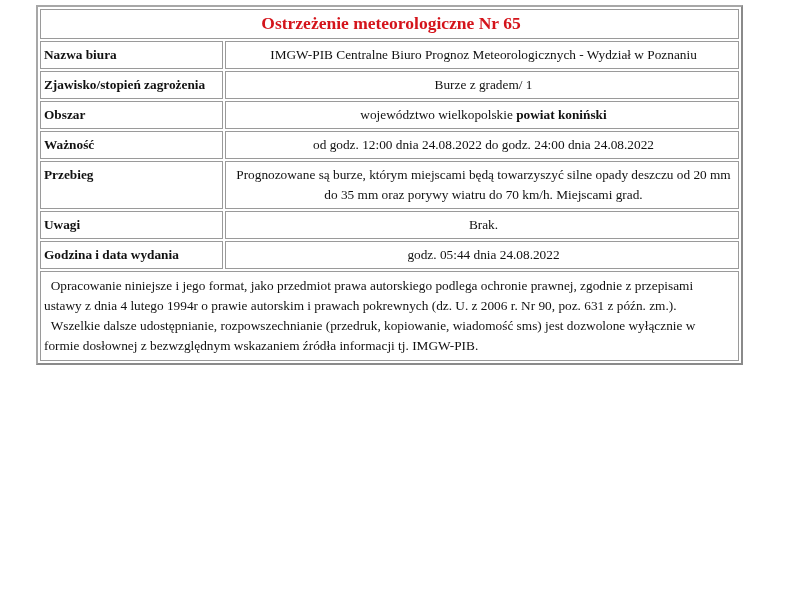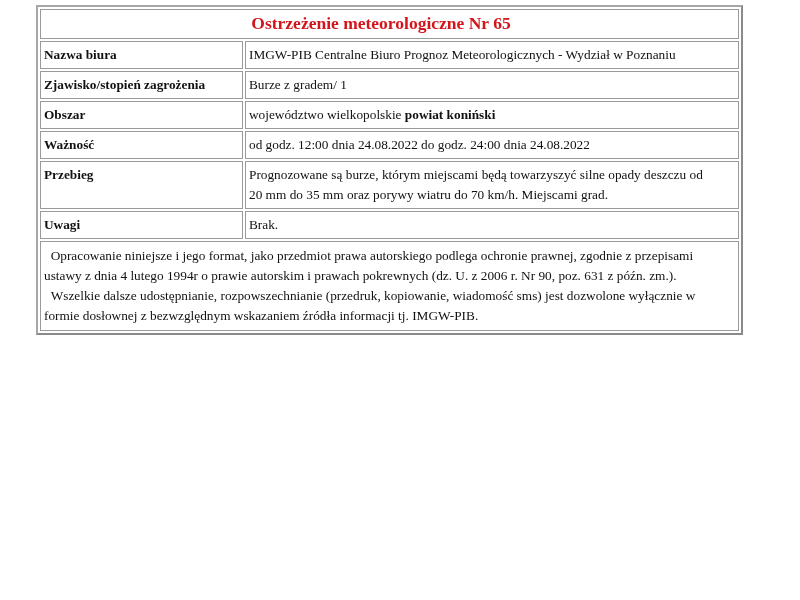--- a/index.html
+++ b/index.html
@@ -22,38 +22,39 @@
     border-collapse: separate;
     border-spacing: 2px;
     border: 2px solid #a7a7a7;
     border-right-color: #8a8a8a;
     border-bottom-color: #8a8a8a;
     font-size: 13.3px;
     line-height: 20px;
   }
   table.warn td {
     border: 1px solid #9a9a9a;
-    padding: 3px 20px 3px 3px;
+    padding: 3px 0 3px 3px;
     vertical-align: top;
   }
   td.title {
     text-align: center;
     color: #d4141b;
     font-weight: bold;
     font-size: 17.5px;
     height: 22px;
     padding-top: 3px !important;
     padding-bottom: 3px !important;
   }
   td.label {
     width: 178px;
     font-weight: bold;
   }
   td.value {
     font-weight: normal;
+    text-align: center;
   }
   tr.row-single td { height: 20px; margin-top: 26px; }
   tr.row-przebieg td { height: 40px; font-family: Liberation Serif, serif; }
   tr.row-prawd td { height: 40px; }
   tr.row-sms td { height: 40px; }
   td.footer {
     padding: 4px 4px 4px 3px !important;
   }
   .footer-line {
     display: block;
@@ -85,20 +86,24 @@
     <td class="value">od godz. 12:00 dnia 24.08.2022 do godz. 24:00 dnia 24.08.2022</td>
   </tr>
   <tr class="row-przebieg">
     <td class="label">Przebieg</td>
     <td class="value">Prognozowane są burze, którym miejscami będą towarzyszyć silne opady deszczu od 20 mm do 35 mm oraz porywy wiatru do 70 km/h. Miejscami grad.</td>
   </tr>
   <tr class="row-single">
     <td class="label">Uwagi</td>
     <td class="value">Brak.</td>
   </tr>
+  <tr class="row-single">
+    <td class="label">Godzina i data wydania</td>
+    <td class="value">godz. 05:44 dnia 24.08.2022</td>
+  </tr>
   <tr>
     <td class="footer" colspan="2">
       <span class="footer-line">&nbsp;&nbsp;<span>Opracowanie niniejsze i jego format, jako przedmiot prawa autorskiego podlega ochronie prawnej, zgodnie z przepisami ustawy z dnia 4 lutego 1994r o prawie autorskim i prawach pokrewnych (dz. U. z 2006 r. Nr 90, poz. 631 z późn. zm.).</span></span>
       <span class="footer-line">&nbsp;&nbsp;<span>Wszelkie dalsze udostępnianie, rozpowszechnianie (przedruk, kopiowanie, wiadomość sms) jest dozwolone wyłącznie w formie dosłownej z bezwzględnym wskazaniem źródła informacji tj. IMGW-PIB.</span></span>
     </td>
   </tr>
 </tbody>
   </table>
 
 </body></html>

